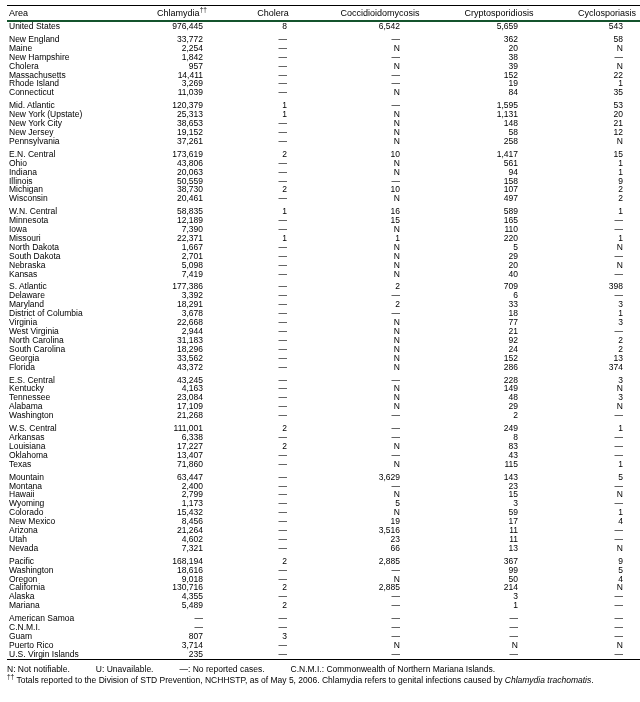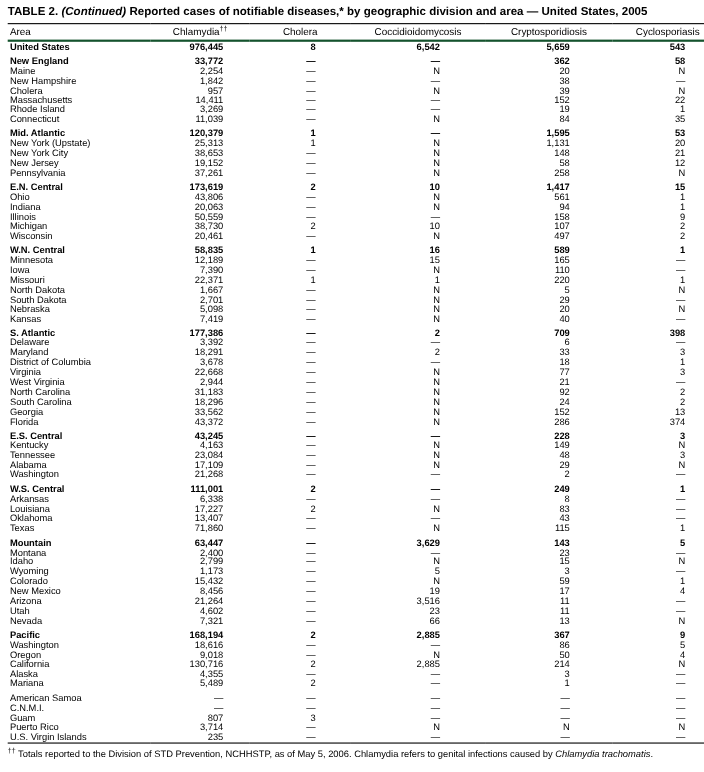--- a/index.html
+++ b/index.html
@@ -18,45 +18,40 @@
   }
   th.area-col, td.area-col { text-align: left; }
   th.num-col, td.num-col { text-align: center; }
   th:nth-child(1) { width: 126px; }
   th:nth-child(2) { width: 86px; }
   th:nth-child(3) { width: 88px; }
   th:nth-child(4) { width: 118px; }
   th:nth-child(5) { width: 112px; }
   th:nth-child(6) { width: 96px; }
   td { font-size: 8.5px; line-height: 8.9px; padding: 0 2px; white-space: nowrap; }
-  tr.bold td { font-weight: bold; margin-top: 32px; }
+  tr.bold td { font-weight: normal; margin-top: 32px; }
   tr.spacer td { height: 4px; padding: 0; line-height: 4px; }
   .vw { display: inline-block; text-align: right; white-space: nowrap; }
   td:nth-child(2) .vw { width: 42px; }
   td:nth-child(3) .vw { width: 28px; }
   td:nth-child(4) .vw { width: 40px; }
   td:nth-child(5) .vw { width: 38px; }
   td:nth-child(6) .vw { width: 32px; }
   sup { font-size: 6.5px; vertical-align: super; line-height: 0; }
   .footnotes { margin-top: 4px; width: 626px; }
   .fn-line { font-size: 8.5px; line-height: 11px; }
   .fn-seg { margin-right: 26px; }
   .fn-seg:last-child { margin-right: 0; }
   .ital { font-style: italic; }
 </style>
 </head>
 <body>
 
 <div class="page">
 
-  <div class="title">
-    <span>TABLE 2.</span>
-    <span class="cont">(Continued)</span>
-    <span>Reported cases of notifiable diseases,* by geographic division and area — United States, 2005</span>
-  </div>
 
   <table>
     <thead>
         <tr>
           <th class="area-col">Area</th>
           <th class="num-col">Chlamydia<sup>††</sup></th>
           <th class="num-col">Cholera</th>
           <th class="num-col">Coccidioidomycosis</th>
           <th class="num-col">Cryptosporidiosis</th>
           <th class="num-col">Cyclosporiasis</th>
@@ -473,21 +468,21 @@
         </tr>
         <tr>
           <td class="area-col">Montana</td>
           <td class="num-col"><span class="vw">2,400</span></td>
           <td class="num-col"><span class="vw">—</span></td>
           <td class="num-col"><span class="vw">—</span></td>
           <td class="num-col"><span class="vw">23</span></td>
           <td class="num-col"><span class="vw">—</span></td>
         </tr>
         <tr>
-          <td class="area-col">Idaho</td>
+          <td class="area-col">Hawaii</td>
           <td class="num-col"><span class="vw">2,799</span></td>
           <td class="num-col"><span class="vw">—</span></td>
           <td class="num-col"><span class="vw">N</span></td>
           <td class="num-col"><span class="vw">15</span></td>
           <td class="num-col"><span class="vw">N</span></td>
         </tr>
         <tr>
           <td class="area-col">Wyoming</td>
           <td class="num-col"><span class="vw">1,173</span></td>
           <td class="num-col"><span class="vw">—</span></td>
@@ -544,21 +539,21 @@
           <td class="num-col"><span class="vw">2</span></td>
           <td class="num-col"><span class="vw">2,885</span></td>
           <td class="num-col"><span class="vw">367</span></td>
           <td class="num-col"><span class="vw">9</span></td>
         </tr>
         <tr>
           <td class="area-col">Washington</td>
           <td class="num-col"><span class="vw">18,616</span></td>
           <td class="num-col"><span class="vw">—</span></td>
           <td class="num-col"><span class="vw">—</span></td>
-          <td class="num-col"><span class="vw">86</span></td>
+          <td class="num-col"><span class="vw">99</span></td>
           <td class="num-col"><span class="vw">5</span></td>
         </tr>
         <tr>
           <td class="area-col">Oregon</td>
           <td class="num-col"><span class="vw">9,018</span></td>
           <td class="num-col"><span class="vw">—</span></td>
           <td class="num-col"><span class="vw">N</span></td>
           <td class="num-col"><span class="vw">50</span></td>
           <td class="num-col"><span class="vw">4</span></td>
         </tr>
@@ -626,19 +621,22 @@
           <td class="num-col"><span class="vw">235</span></td>
           <td class="num-col"><span class="vw">—</span></td>
           <td class="num-col"><span class="vw">—</span></td>
           <td class="num-col"><span class="vw">—</span></td>
           <td class="num-col"><span class="vw">—</span></td>
         </tr>
       </tbody>
   </table>
 
   <div class="footnotes">
+    <div class="fn-line">
+      <span class="fn-seg">N: Not notifiable.</span><span class="fn-seg">U: Unavailable.</span><span class="fn-seg">—: No reported cases.</span><span class="fn-seg">C.N.M.I.: Commonwealth of Northern Mariana Islands.</span>
+    </div>
     <div class="fn-line">
       <sup>††</sup>
       <span>Totals reported to the Division of STD Prevention, NCHHSTP, as of May 5, 2006. Chlamydia refers to genital infections caused by </span><span class="ital">Chlamydia trachomatis</span><span>.</span>
     </div>
   </div>
 
 </div>
 
 </body></html>

